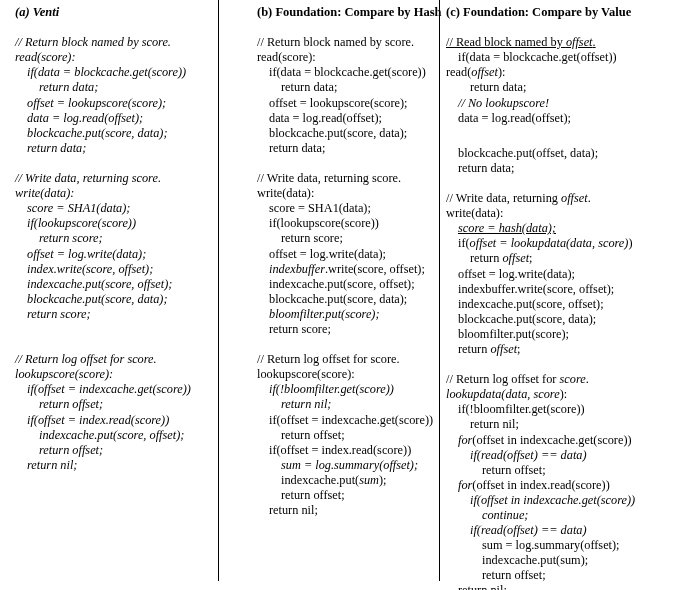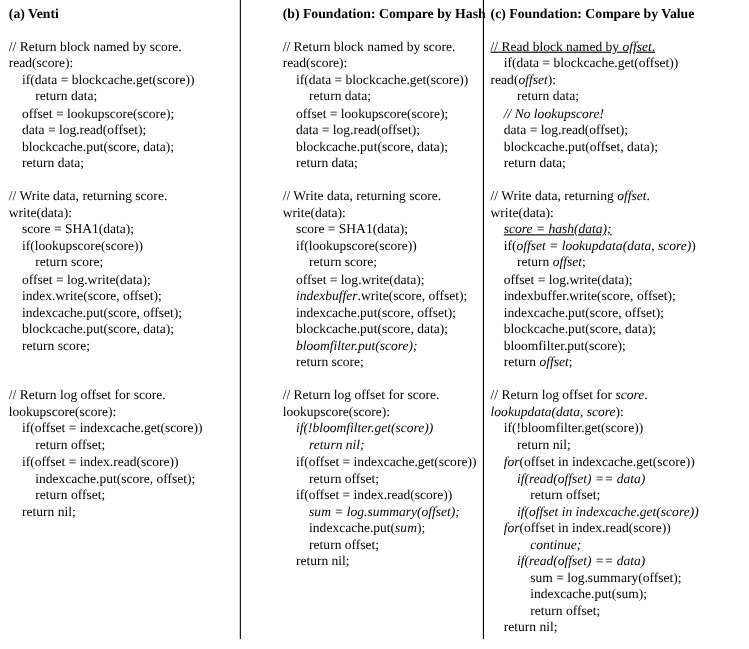--- a/index.html
+++ b/index.html
@@ -25,21 +25,21 @@
     width: 1px;
     height: 581px;
     background: #000000;
   }
   #divider-1 { left: 218px; }
   #divider-2 { left: 439px; }
   .col {
     position: absolute;
     top: 5px;
   }
-  #col-a { left: 8px;   width: 206px; }
+  #col-a { left: 15px;   width: 206px; font-style: italic; }
   #col-b { left: 229px; width: 207px; margin-left: 28px; }
   #col-c { left: 446px; width: 233px; }
   .col-title {
     font-weight: bold;
     font-size: 12.5px;
     height: 15.1px;
     line-height: 15.1px;
     white-space: nowrap;
   }
   .line {
@@ -136,21 +136,21 @@
   <div class="col" id="col-c">
     <div class="col-title">(c) Foundation: Compare by Value</div>
     <div class="lines">
         <div class="line">&nbsp;</div>
         <div class="line" style="padding-left: 0px; text-decoration: underline;"><span>// Read block named by </span><span class="it">offset</span><span>.</span></div>
         <div class="line" style="padding-left: 12px;"><span>if(data = blockcache.get(offset))</span></div>
         <div class="line" style="padding-left: 0px;"><span>read(</span><span class="it">offset</span><span>):</span></div>
         <div class="line" style="padding-left: 24px;"><span>return data;</span></div>
         <div class="line" style="padding-left: 12px;"><span class="it">// No lookupscore!</span></div>
         <div class="line" style="padding-left: 12px;"><span>data = log.read(offset);</span></div>
-        <div class="line" style="padding-left: 12px;"><span>blockcache.put(offset, data);</span></div>
+        <div class="line" style="padding-left: 12px; margin-top: 20px;"><span>blockcache.put(offset, data);</span></div>
         <div class="line" style="padding-left: 12px;"><span>return data;</span></div>
         <div class="line">&nbsp;</div>
         <div class="line" style="padding-left: 0px;"><span>// Write data, returning </span><span class="it">offset</span><span>.</span></div>
         <div class="line" style="padding-left: 0px;"><span>write(data):</span></div>
         <div class="line" style="padding-left: 12px; text-decoration: underline;"><span class="it">score = hash(data);</span></div>
         <div class="line" style="padding-left: 12px;"><span>if(</span><span class="it">offset = lookupdata(data, score)</span><span>)</span></div>
         <div class="line" style="padding-left: 24px;"><span>return </span><span class="it">offset</span><span>;</span></div>
         <div class="line" style="padding-left: 12px;"><span>offset = log.write(data);</span></div>
         <div class="line" style="padding-left: 12px;"><span>indexbuffer.write(score, offset);</span></div>
         <div class="line" style="padding-left: 12px;"><span>indexcache.put(score, offset);</span></div>
@@ -158,22 +158,22 @@
         <div class="line" style="padding-left: 12px;"><span>bloomfilter.put(score);</span></div>
         <div class="line" style="padding-left: 12px;"><span>return </span><span class="it">offset</span><span>;</span></div>
         <div class="line">&nbsp;</div>
         <div class="line" style="padding-left: 0px;"><span>// Return log offset for </span><span class="it">score</span><span>.</span></div>
         <div class="line" style="padding-left: 0px;"><span class="it">lookupdata(data, score</span><span>):</span></div>
         <div class="line" style="padding-left: 12px;"><span>if(!bloomfilter.get(score))</span></div>
         <div class="line" style="padding-left: 24px;"><span>return nil;</span></div>
         <div class="line" style="padding-left: 12px;"><span class="it">for</span><span>(offset in indexcache.get(score))</span></div>
         <div class="line" style="padding-left: 24px;"><span class="it">if(read(offset) == data)</span></div>
         <div class="line" style="padding-left: 36px;"><span>return offset;</span></div>
+        <div class="line" style="padding-left: 12px;"><span class="it">for</span><span>(offset in index.read(score))</span></div>
         <div class="line" style="padding-left: 24px;"><span class="it">if(offset in indexcache.get(score))</span></div>
-        <div class="line" style="padding-left: 12px;"><span class="it">for</span><span>(offset in index.read(score))</span></div>
         <div class="line" style="padding-left: 36px;"><span class="it">continue;</span></div>
         <div class="line" style="padding-left: 24px;"><span class="it">if(read(offset) == data)</span></div>
         <div class="line" style="padding-left: 36px;"><span>sum = log.summary(offset);</span></div>
         <div class="line" style="padding-left: 36px;"><span>indexcache.put(sum);</span></div>
         <div class="line" style="padding-left: 36px;"><span>return offset;</span></div>
         <div class="line" style="padding-left: 12px;"><span>return nil;</span></div>
       </div>
   </div>
 
 </div>

